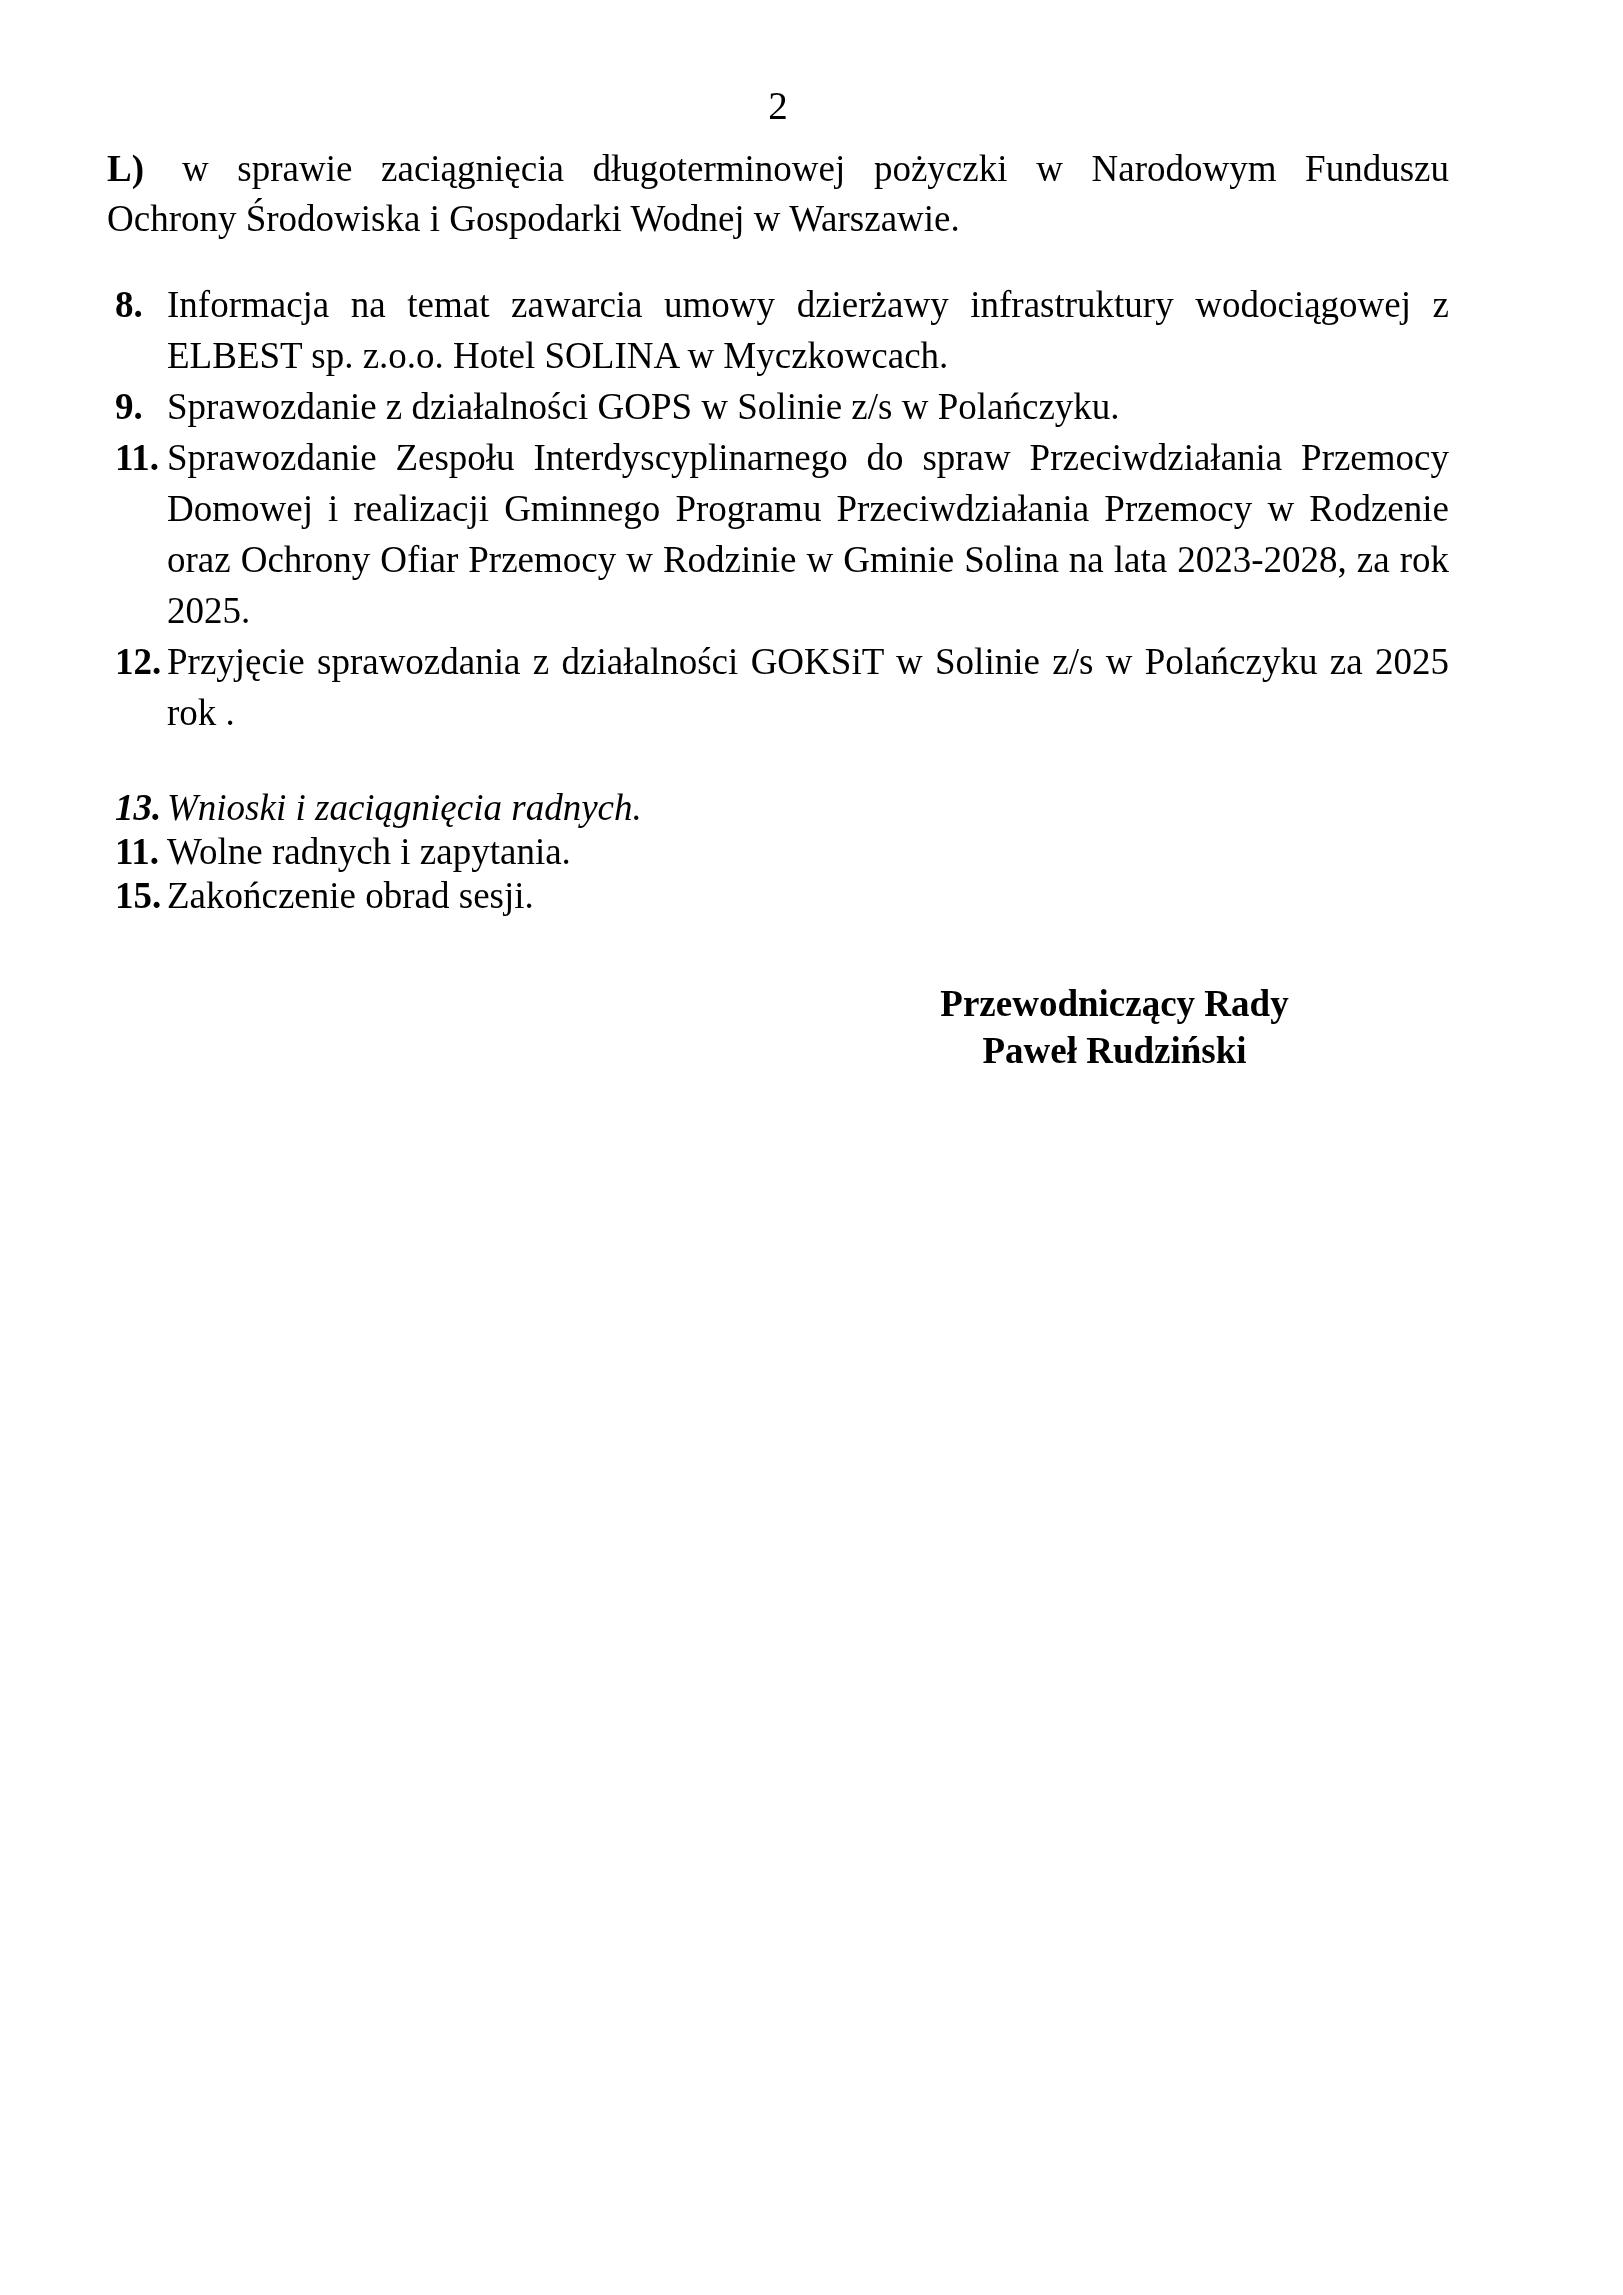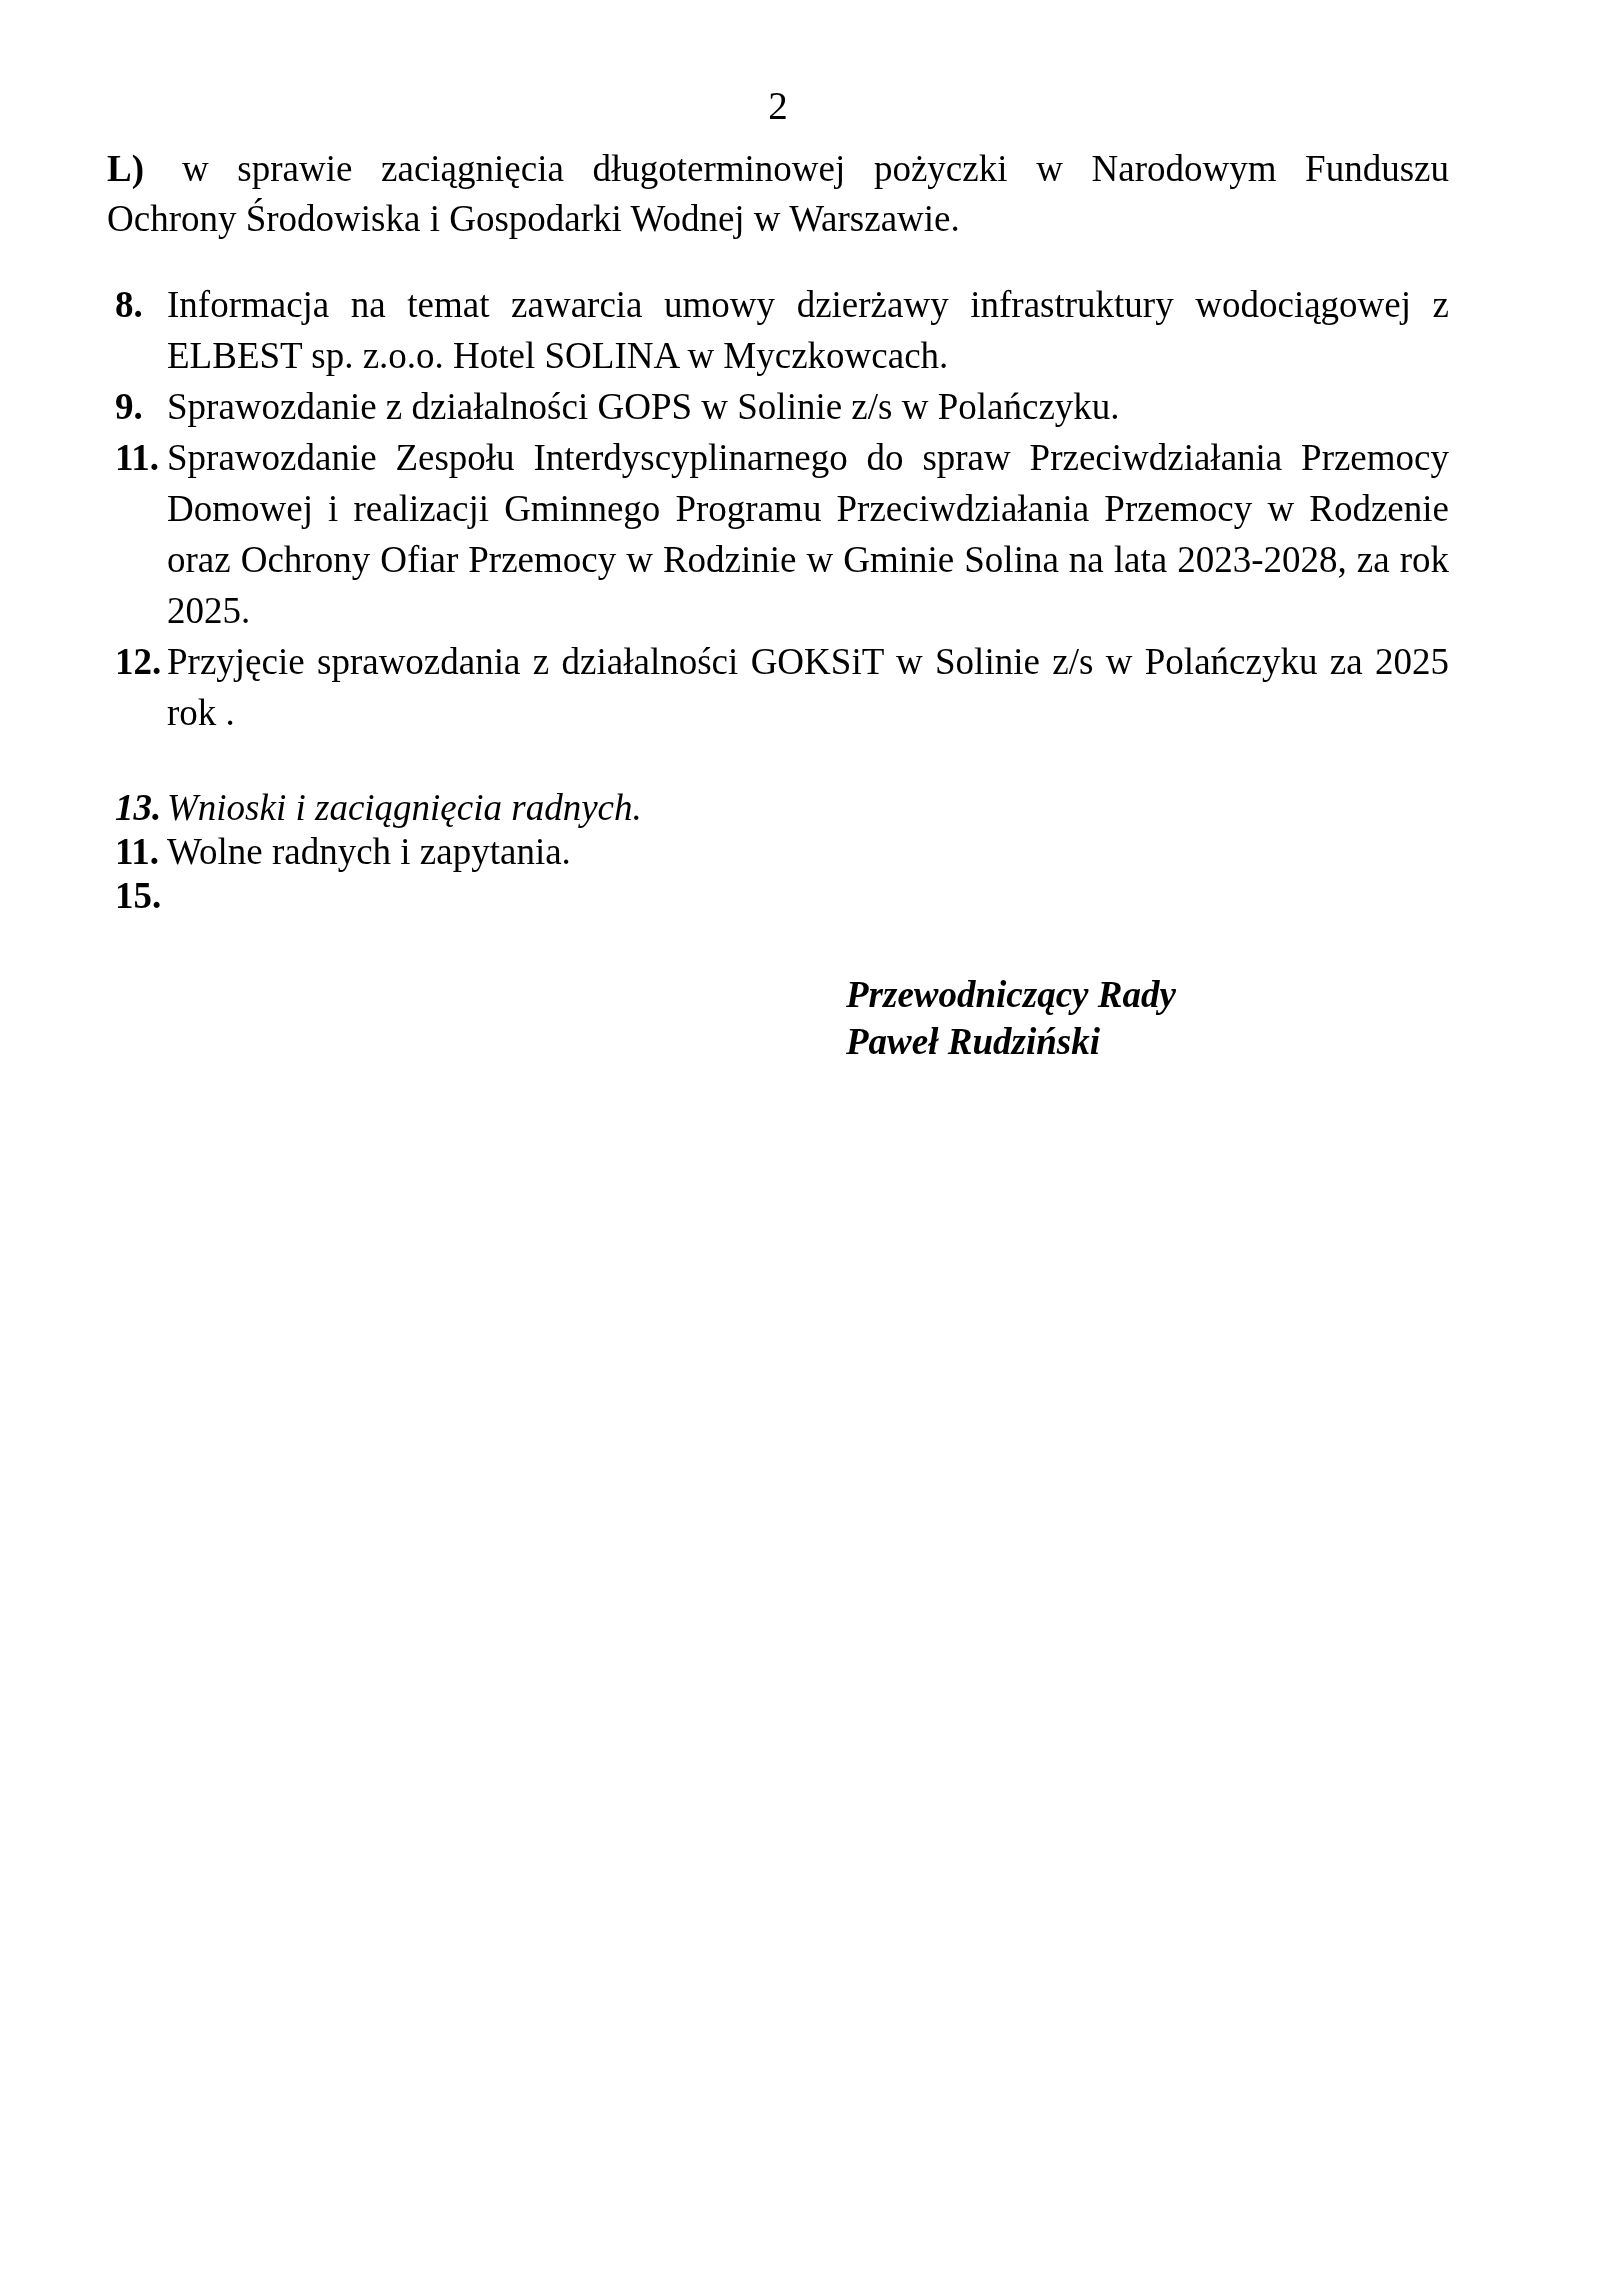--- a/index.html
+++ b/index.html
@@ -52,27 +52,27 @@
   .item.group-b { line-height: 44px; }
   .item .num {
     position: absolute;
     left: 7.9px;
     top: 0;
     font-weight: bold;
     white-space: nowrap;
   }
   .item.gap-top { margin-top: 48px; font-style: italic; }
   .sig {
-    margin-top: 97px;
+    margin-top: 62px;
     margin-left: 739px;
     width: 537px;
+    text-align: center;
     font-size: 37px;
     line-height: 47px;
     font-weight: bold;
-    font-style: italic;
   }
   .sig div { white-space: nowrap; }
 </style>
 </head>
 <body>
 
 <div class="page">
 
   <div class="page-num">2</div>
 
@@ -108,20 +108,21 @@
       <span>Wnioski i zaciągnięcia radnych.</span>
     </div>
 
     <div class="item group-b">
       <span class="num">11.</span>
       <span>Wolne radnych i zapytania.</span>
     </div>
 
     <div class="item group-b">
       <span class="num">15.</span>
+      <span>Zakończenie obrad sesji.</span>
     </div>
 
   </div>
 
   <div class="sig">
     <div>Przewodniczący Rady</div>
     <div>Paweł Rudziński</div>
   </div>
 
 </div>

